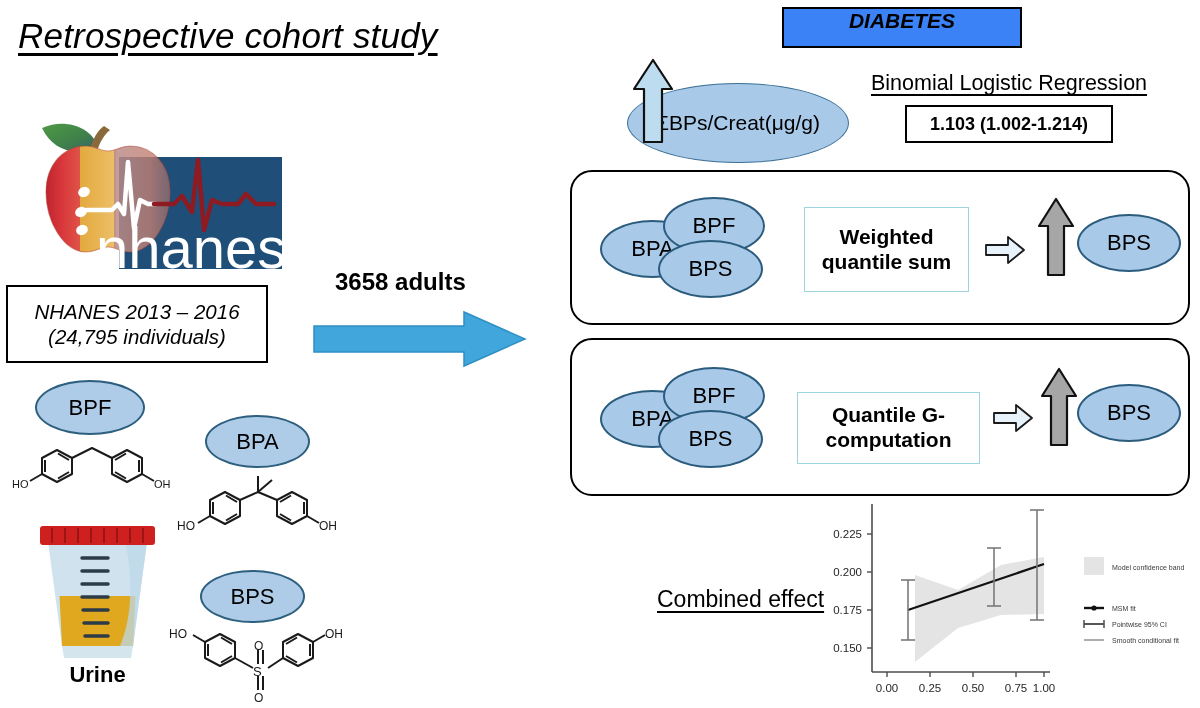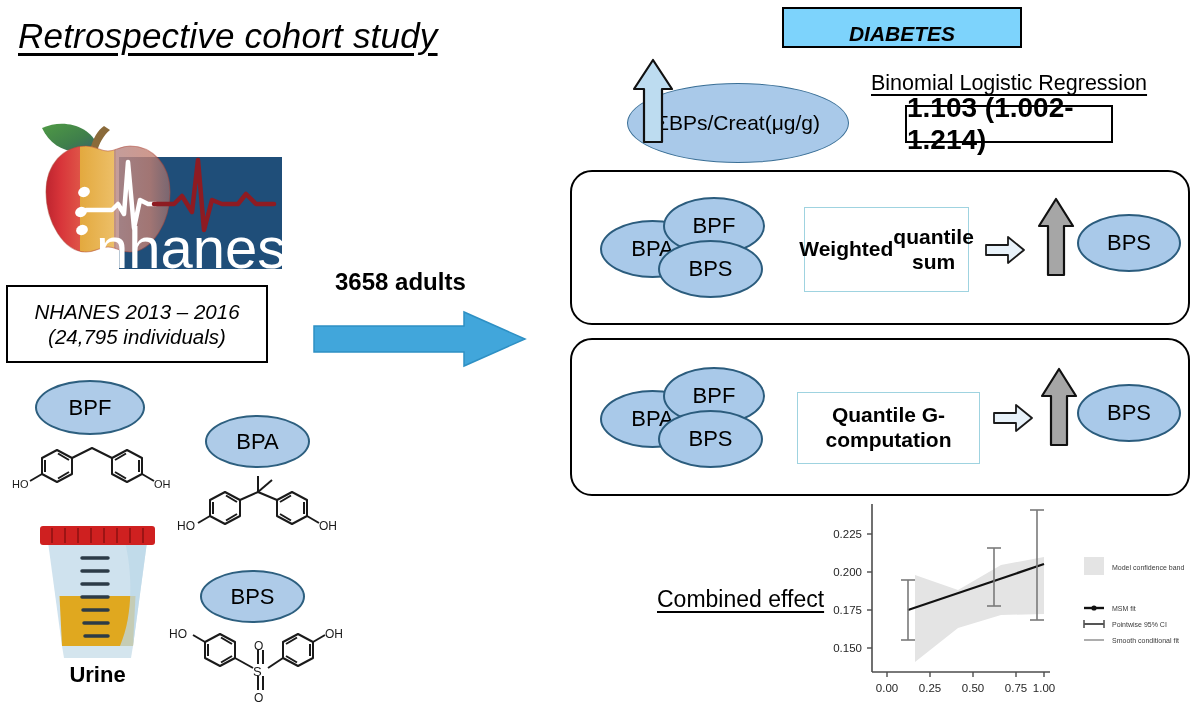--- a/index.html
+++ b/index.html
@@ -77,22 +77,22 @@
   #urine-cup { left: 30px; top: 518px; width: 135px; height: 145px; }
   #urine-label {
     left: 30px; top: 662px; width: 135px;
     text-align: center;
     font-size: 22px; font-weight: bold; color: #000;
   }
 
   
   #diabetes-box {
     left: 782px; top: 7px; width: 240px; height: 41px;
-    border: 2.2px solid #000; background: #7dd3fc;
-    display: flex; align-items: flex-end; justify-content: center;
+    border: 2.2px solid #000; background: #3b82f6;
+    display: flex; align-items: flex-start; justify-content: center;
   }
   #diabetes-box span {
     font-size: 21px; font-weight: bold; font-style: italic; color: #000;
   }
 
   
   #sumbps-ellipse {
     left: 627px; top: 83px; width: 222px; height: 80px;
     border: 1.5px solid #3a6f96; border-radius: 50%;
     background: #a9c9e9;
@@ -108,21 +108,21 @@
     left: 871px; top: 71px;
     font-size: 21.5px; color: #000;
     text-decoration: underline; text-underline-offset: 4px;
     white-space: nowrap;
   }
   #blr-box {
     left: 905px; top: 105px; width: 208px; height: 38px;
     border: 2px solid #000; background: #fff;
     display: flex; align-items: center; justify-content: center;
   }
-  #blr-box span { font-size: 28px; font-weight: bold; color: #000; }
+  #blr-box span { font-size: 18px; font-weight: bold; color: #000; }
 
   
   .method-panel {
     border: 2.5px solid #000;
     border-radius: 22px;
     background: #fff;
   }
   #panel-wqs { left: 570px; top: 170px; width: 620px; height: 155px; }
   #panel-qgc { left: 570px; top: 338px; width: 620px; height: 158px; }
 
@@ -376,21 +376,21 @@
     <span>1.103 (1.002-1.214)</span>
   </div>
 
   <div class="abs method-panel" id="panel-wqs">
     <div class="cluster" style="left:28px; top:20px;">
       <div class="cl-ellipse cl-bpa">BPA</div>
       <div class="cl-ellipse cl-bpf">BPF</div>
       <div class="cl-ellipse cl-bps">BPS</div>
     </div>
 
-    <div class="method-label-box" style="left:232px; top:35px; width:165px; height:85px; flex-direction:row;">
+    <div class="method-label-box" style="left:232px; top:35px; width:165px; height:85px; flex-direction:column;">
       <span>Weighted</span>
       <span>quantile sum</span>
     </div>
 
     <div class="small-arrow" style="left:412px; top:63px;">
       <svg width="42" height="30" viewBox="0 0 42 30">
         <polygon points="2,10 24,10 24,2 40,15 24,28 24,20 2,20" fill="#e8f2fa" stroke="#1a1a1a" stroke-width="1.8" stroke-linejoin="round"></polygon>
       </svg>
     </div>
 

